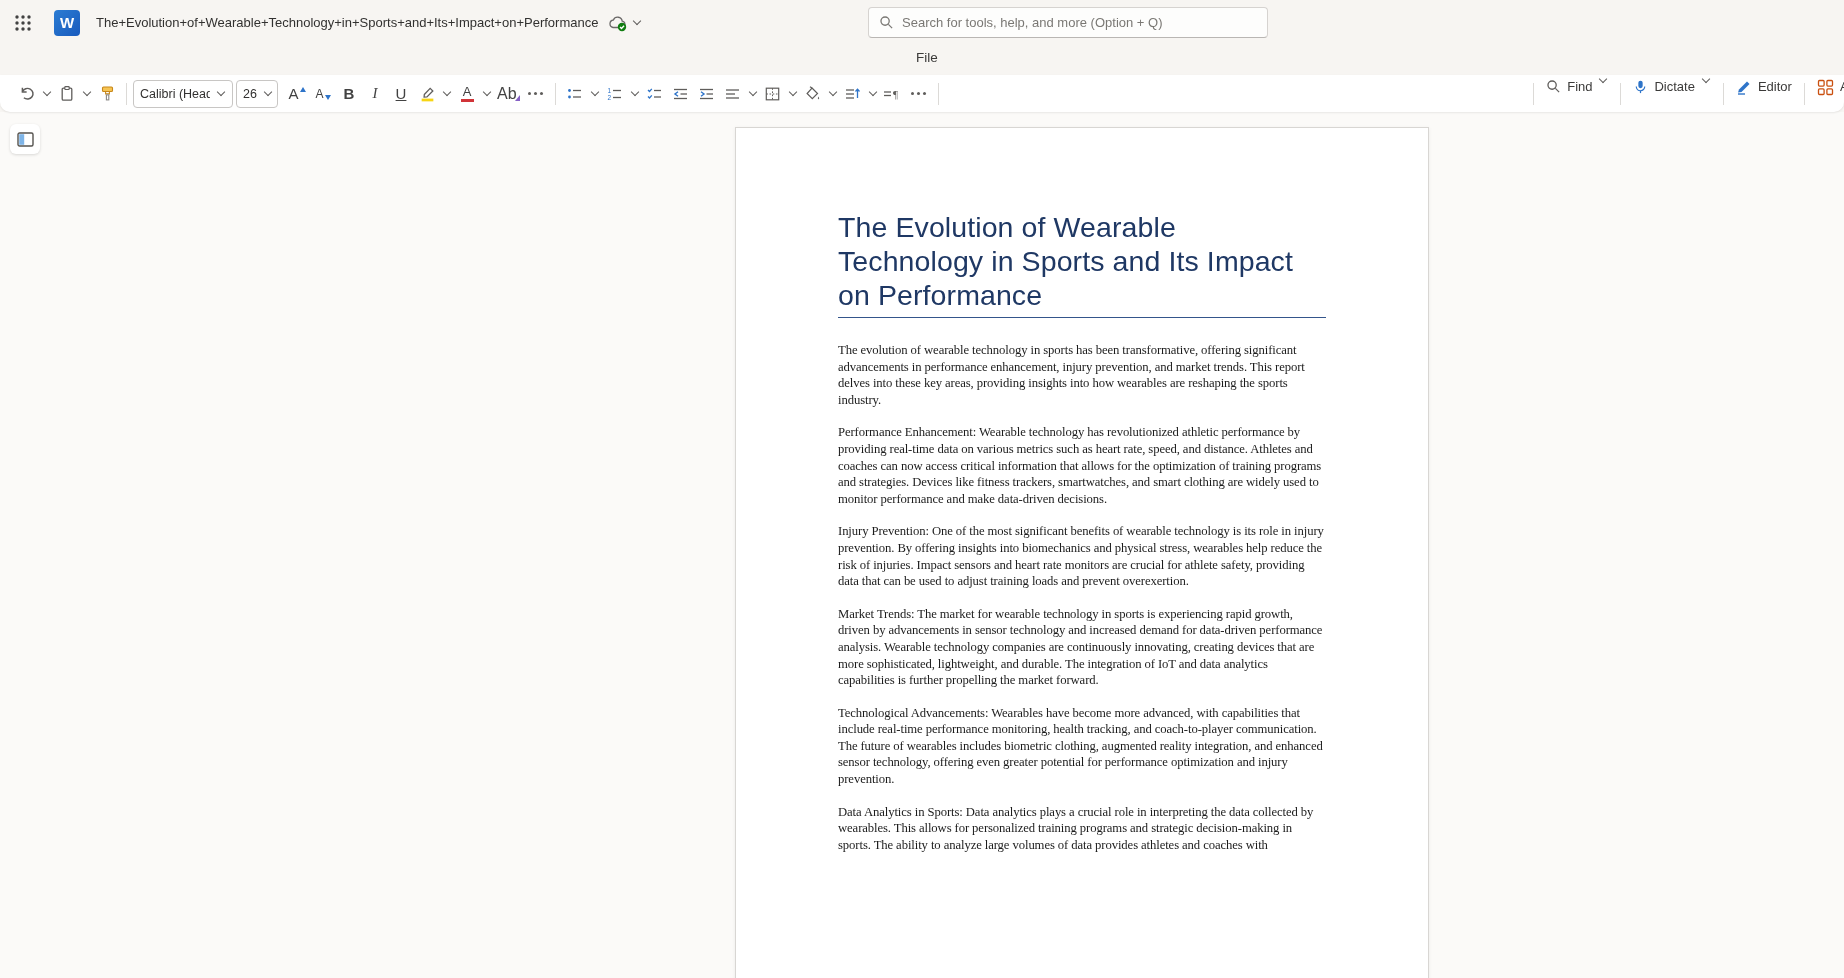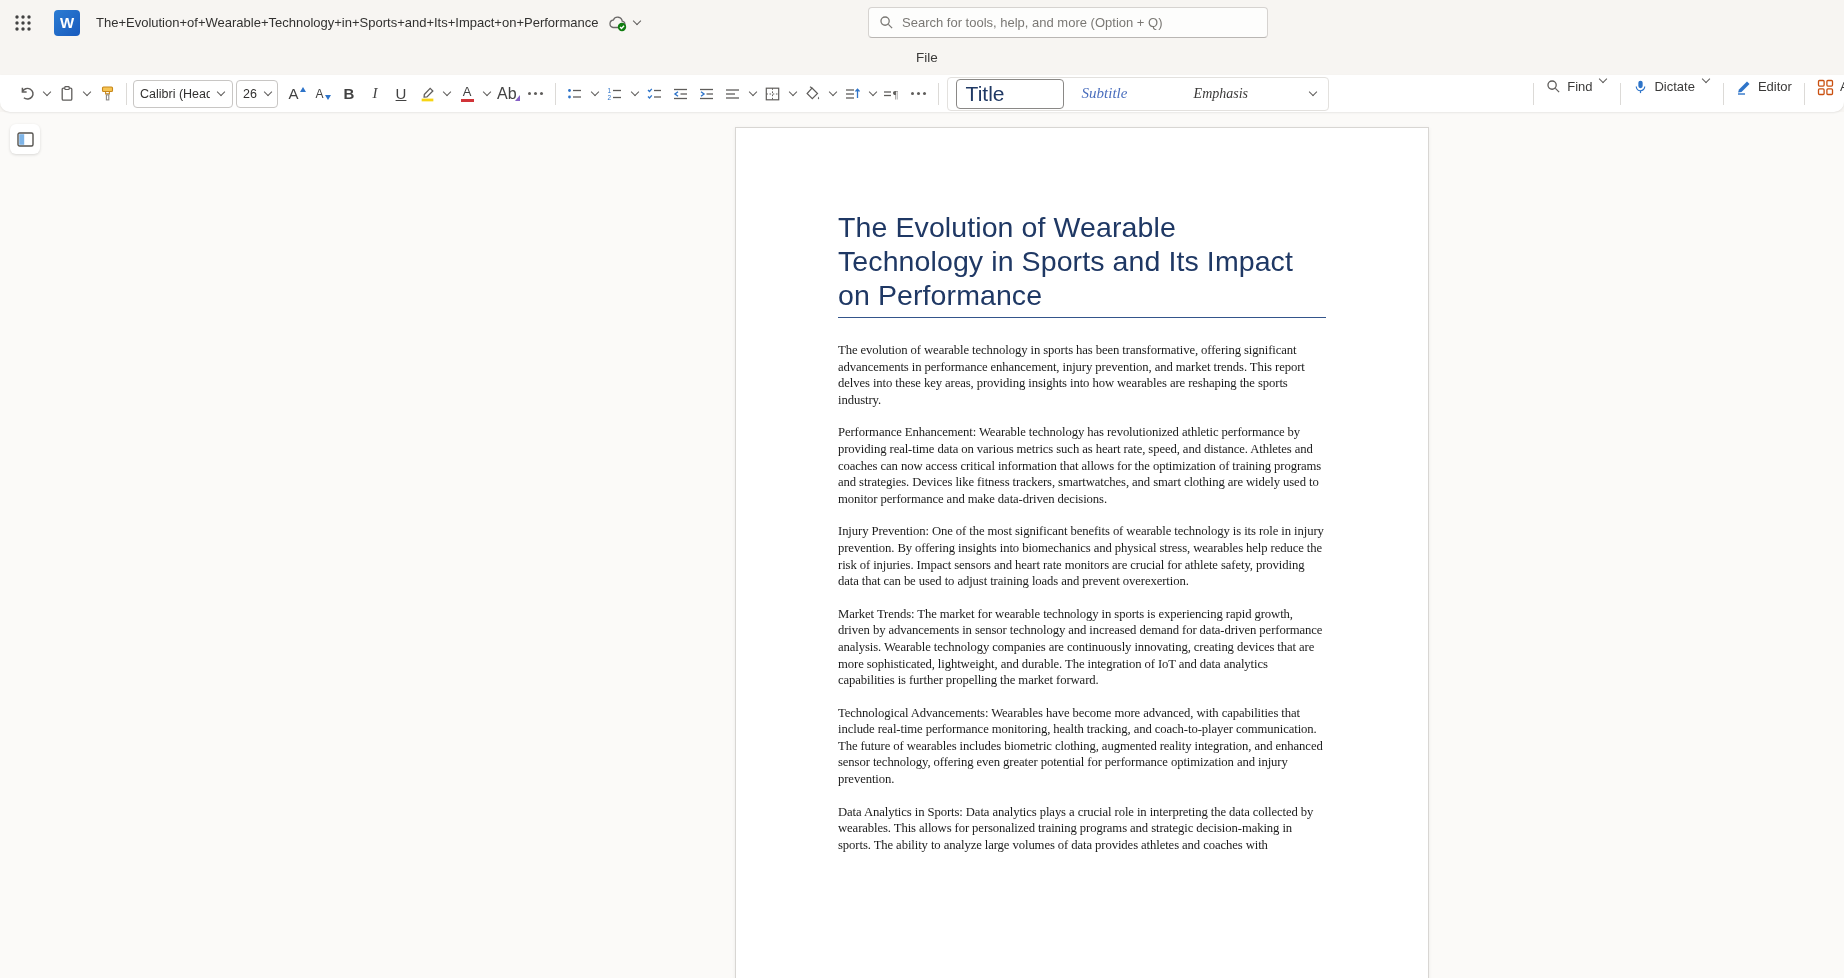--- a/index.html
+++ b/index.html
@@ -327,28 +327,20 @@
       <text x="10" y="12" font-size="11" fill="#5f5d5b" font-family="serif">¶</text>
     </svg>
   </div>
 
   <div class="tbtn">
       <span class="dots"></span>
     </div>
 
   <span class="vdiv"></span>
 
-  <div class="styles-gallery">
-    <div class="style-item title">Title</div>
-    <div class="style-item subtitle">Subtitle</div>
-    <div class="style-item emphasis">Emphasis</div>
-    <span class="chevbtn">
-        <span class="chev"></span>
-      </span>
-  </div>
 
   <span class="vdiv" style="margin-left:auto;"></span>
 
   <div class="label-btn">
     <svg width="15" height="15" viewBox="0 0 16 16">
       <circle cx="6.5" cy="6.5" r="4.4" fill="none" stroke="#5f5d5b" stroke-width="1.4"></circle>
       <line x1="10" y1="10" x2="14" y2="14" stroke="#5f5d5b" stroke-width="1.4"></line>
     </svg>
     <span>Find</span>
     <span class="chev"></span>

